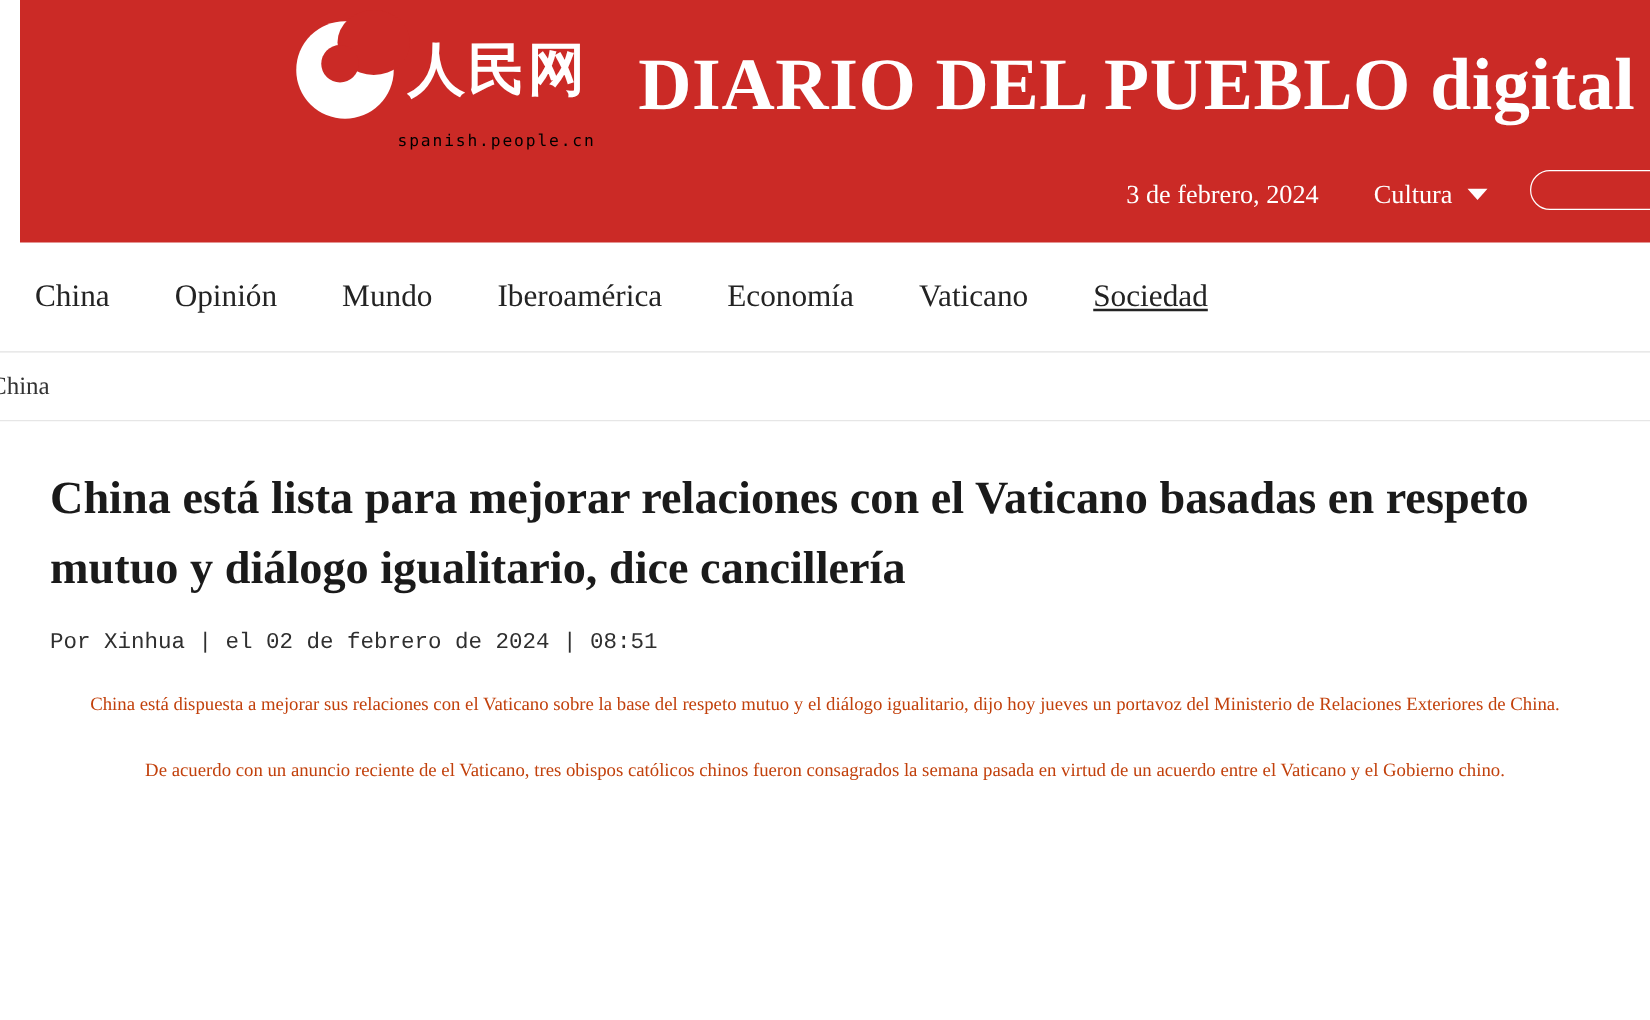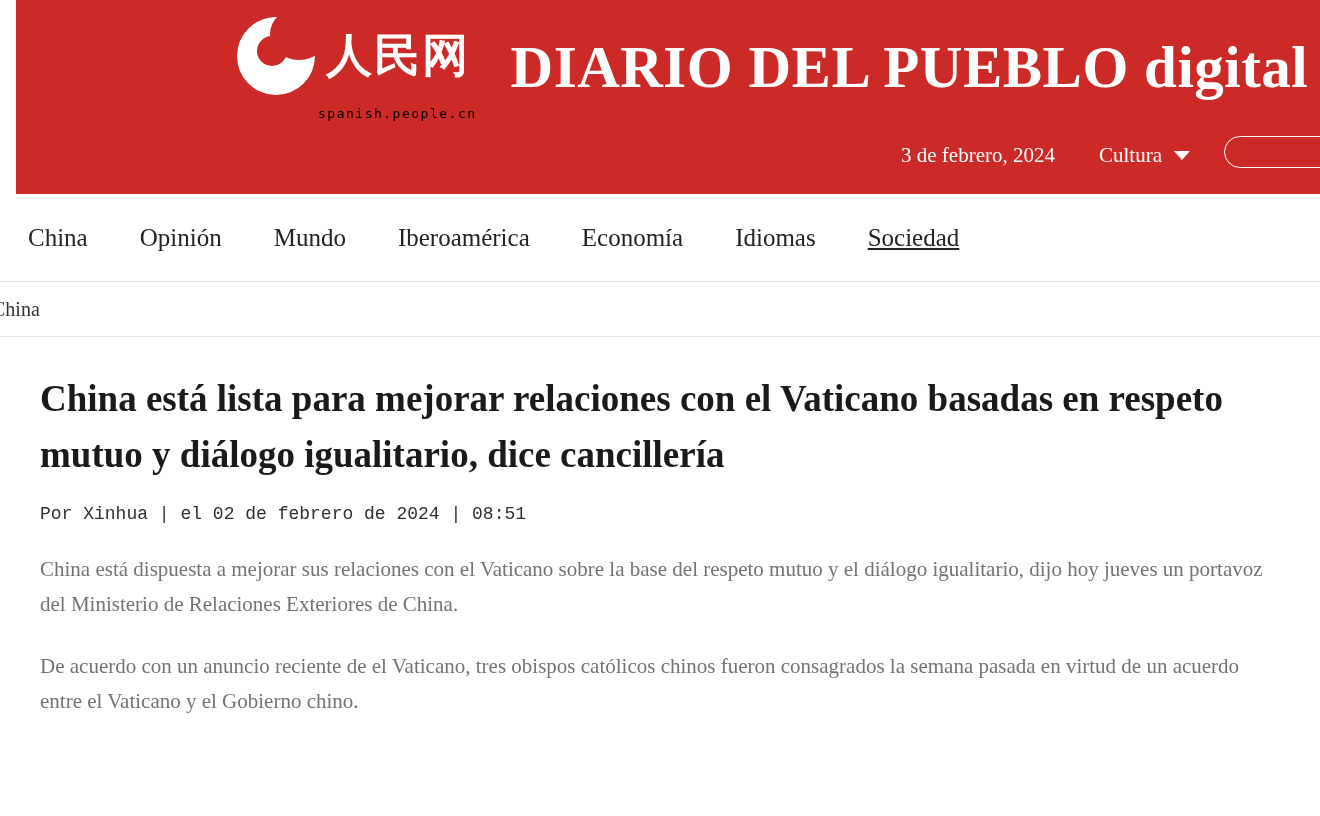--- a/index.html
+++ b/index.html
@@ -196,25 +196,26 @@
     max-width: 1190px;
   }
   .article-meta {
     font-family: Liberation Mono, monospace;
     font-size: 18px;
     color: #2f2f2f;
     margin-bottom: 28px;
   }
   .article-body p {
     font-family: "Liberation Serif", serif;
-    font-size: 21px;
+    font-size: 15px;
     line-height: 1.65;
-    color: #737373;
+    color: #c2410c;
     margin: 0 0 28px 0;
     max-width: 1250px;
+    text-align: center;
   }
 </style>
 </head>
 <body>
 
 <header class="site-header">
   <div class="brand-row">
     <a class="logo-block">
       <div class="logo-main">
         <span class="logo-mark">
@@ -238,21 +239,21 @@
     <div class="search-box" placeholder=""></div>
   </div>
 </header>
 
 <nav class="main-nav">
   <a class="nav-item">China</a>
   <a class="nav-item">Opinión</a>
   <a class="nav-item">Mundo</a>
   <a class="nav-item">Iberoamérica</a>
   <a class="nav-item">Economía</a>
-  <a class="nav-item">Idiomas</a>
+  <a class="nav-item">Vaticano</a>
   <a class="nav-item">Sociedad</a>
 </nav>
 
 <div class="breadcrumb-bar">
   <a class="breadcrumb-text">China</a>
 </div>
 
 <main class="article">
   <h1 class="article-title">China está lista para mejorar relaciones con el Vaticano basadas en respeto mutuo y diálogo igualitario, dice cancillería</h1>
   <div class="article-meta">Por Xinhua | el 02 de febrero de 2024 | 08:51</div>

